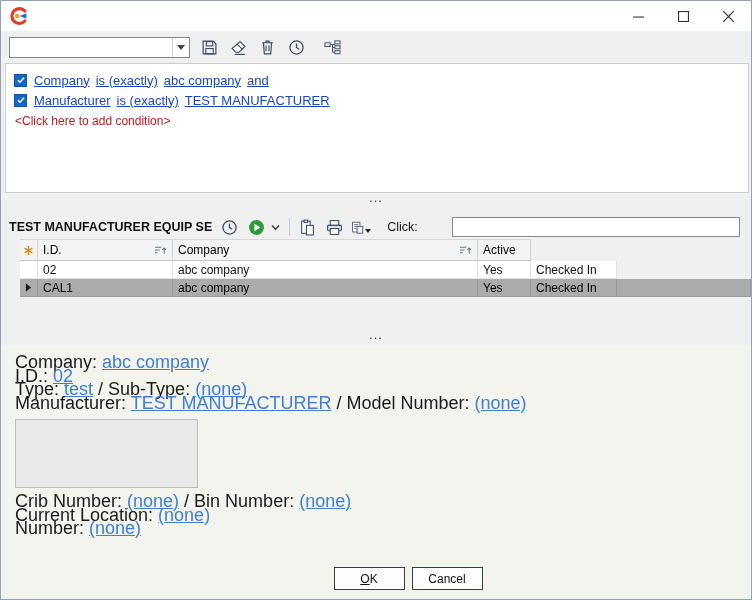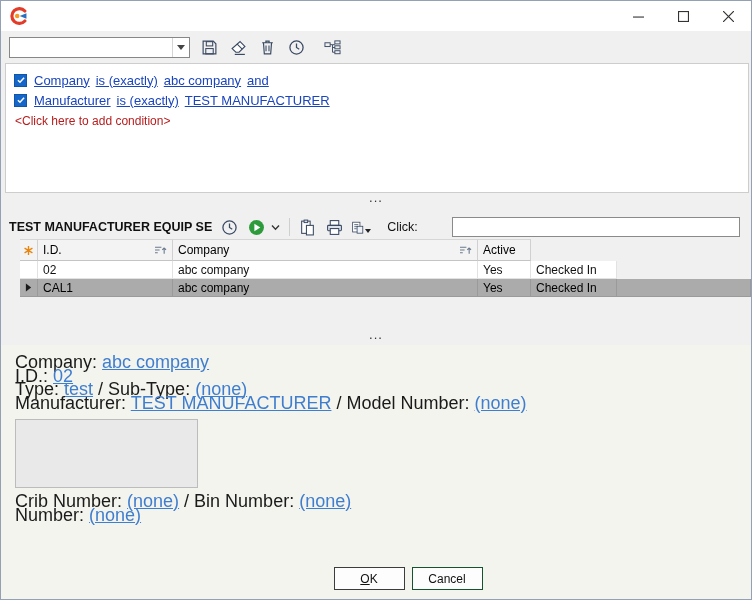--- a/index.html
+++ b/index.html
@@ -317,20 +317,24 @@
       <span class="dlink">(none)</span>
     </div>
     <div class="img-box"></div>
     <div class="dline">
       <span class="dlabel">Crib Number:</span>
       <span class="dlink">(none)</span>
       <span class="dlabel">/ Bin Number:</span>
       <span class="dlink">(none)</span>
     </div>
     <div class="dline">
+      <span class="dlabel">Current Location:</span>
+      <span class="dlink">(none)</span>
+    </div>
+    <div class="dline">
       <span class="dlabel">Number:</span>
       <span class="dlink">(none)</span>
     </div>
   </div>
 
   <div class="footer">
     <button class="btn btn-ok">
       <span><span class="accel">O</span><span>K</span></span>
     </button>
     <button class="btn">Cancel</button>

